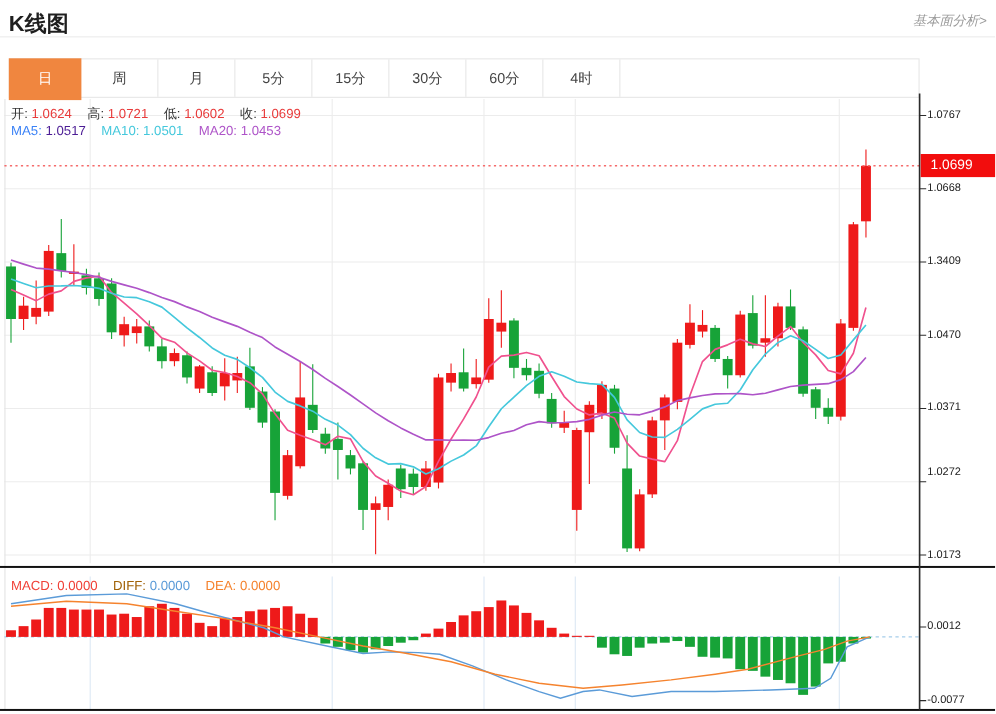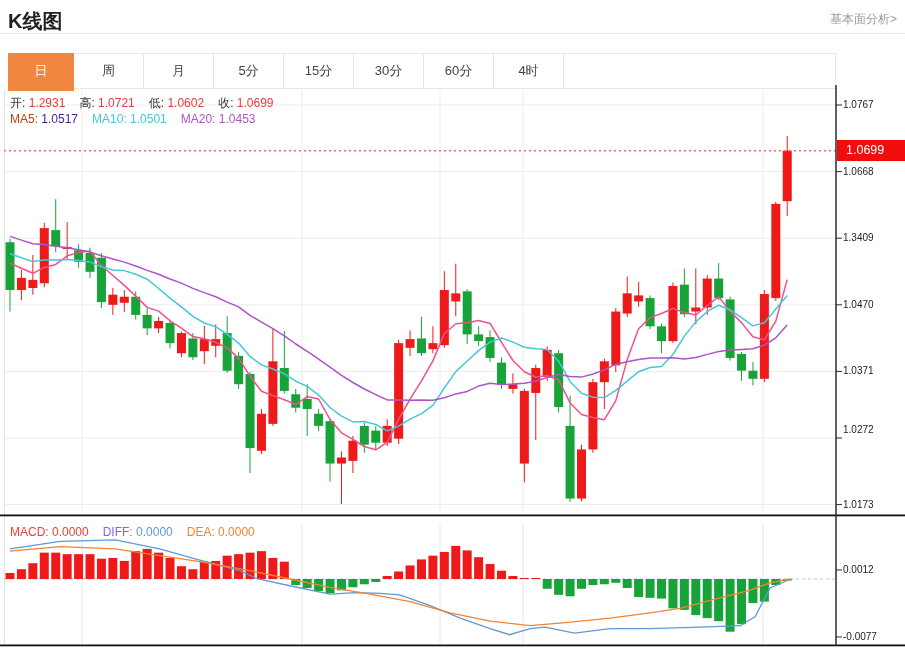--- a/index.html
+++ b/index.html
@@ -1,19 +1,19 @@
 <!DOCTYPE html>
 <html><head>
 <meta charset="utf-8">
 <style>
   html,body{margin:0;padding:0;background:#fff;}
   .page{position:relative;width:905px;height:649px;overflow:hidden;background:#fff;
         font-family:"Liberation Sans","DejaVu Sans",sans-serif;}
   .page-title{position:absolute;left:8px;top:8px;font-size:20px;font-weight:bold;color:#1f1f1f;}
-  .header-link{position:absolute;right:8px;top:11px;font-size:12px;color:#999;text-decoration:none;cursor:pointer;}
+  .header-link{position:absolute;right:8px;top:11px;font-size:12px;color:#999;text-decoration:none;cursor:pointer;font-style:italic;}
   .header-rule{position:absolute;left:0;top:33px;width:905px;height:1px;background:#ebebeb;}
   .tabbar{position:absolute;left:8px;top:53px;width:828px;height:36px;border:1px solid #e7e7e7;
           box-sizing:border-box;display:flex;background:#fff;}
   .tab{width:70px;height:100%;line-height:34px;text-align:center;font-size:13px;color:#444;
        border-right:1px solid #e7e7e7;box-sizing:border-box;cursor:pointer;}
   .tab.active{background:#f0863f;color:#fff;line-height:36px;margin:-1px 0 -1px -1px;height:38px;width:66px;border-right:none;}
   .legend{position:absolute;display:flex;font-size:12px;white-space:nowrap;}
   .legend .item{margin-right:14px;}
   #ohlc-row{left:10px;top:95px;}
   #ohlc-row .lb{color:#333;}
@@ -284,33 +284,33 @@
       <line x1="836" y1="238.20054000000027" x2="842" y2="238.20054000000027" stroke="#2b2b2b" stroke-width="1"></line>
       <line x1="836" y1="304.8008100000004" x2="842" y2="304.8008100000004" stroke="#2b2b2b" stroke-width="1"></line>
       <line x1="836" y1="371.40108000000055" x2="842" y2="371.40108000000055" stroke="#2b2b2b" stroke-width="1"></line>
       <line x1="836" y1="438.0013500000007" x2="842" y2="438.0013500000007" stroke="#2b2b2b" stroke-width="1"></line>
       <line x1="836" y1="504.60161999999934" x2="842" y2="504.60161999999934" stroke="#2b2b2b" stroke-width="1"></line>
       <line x1="836" y1="569.9664" x2="842" y2="569.9664" stroke="#2b2b2b" stroke-width="1"></line>
       <line x1="836" y1="636.9656" x2="842" y2="636.9656" stroke="#2b2b2b" stroke-width="1"></line>
     </svg>
 
   <div class="legend" id="ohlc-row">
-      <span class="item"><span class="lb" style="color: rgb(51, 51, 51);">开: </span><span style="color: rgb(232, 59, 59);">1.2931</span></span>
+      <span class="item"><span class="lb" style="color: rgb(51, 51, 51);">开: </span><span style="color: rgb(232, 59, 59);">1.0624</span></span>
       <span class="item"><span class="lb" style="color: rgb(51, 51, 51);">高: </span><span style="color: rgb(232, 59, 59);">1.0721</span></span>
       <span class="item"><span class="lb" style="color: rgb(51, 51, 51);">低: </span><span style="color: rgb(232, 59, 59);">1.0602</span></span>
       <span class="item"><span class="lb" style="color: rgb(51, 51, 51);">收: </span><span style="color: rgb(232, 59, 59);">1.0699</span></span>
     </div>
   <div class="legend" id="ma-row">
-      <span class="item"><span class="lb" style="color: #c2410c;">MA5: </span><span style="color: #4c1d95;">1.0517</span></span>
+      <span class="item"><span class="lb" style="color: #3b82f6;">MA5: </span><span style="color: #4c1d95;">1.0517</span></span>
       <span class="item"><span class="lb" style="color: rgb(69, 200, 220);">MA10: </span><span style="color: rgb(69, 200, 220);">1.0501</span></span>
       <span class="item"><span class="lb" style="color: rgb(174, 84, 200);">MA20: </span><span style="color: rgb(174, 84, 200);">1.0453</span></span>
     </div>
   <div class="legend" id="macd-row">
       <span class="item"><span class="lb" style="color: rgb(240, 65, 55);">MACD: </span><span style="color: rgb(240, 65, 55);">0.0000</span></span>
-      <span class="item"><span class="lb" style="color: #8b5cf6;">DIFF: </span><span style="color: rgb(91, 155, 216);">0.0000</span></span>
+      <span class="item"><span class="lb" style="color: #a16207;">DIFF: </span><span style="color: rgb(91, 155, 216);">0.0000</span></span>
       <span class="item"><span class="lb" style="color: rgb(245, 131, 46);">DEA: </span><span style="color: rgb(245, 131, 46);">0.0000</span></span>
     </div>
 
   <div id="yaxis">
       <div class="tick-label" style="top: 97px;">1.0767</div>
       <div class="tick-label" style="top: 163.6px;">1.0668</div>
       <div class="tick-label" style="top: 230.201px;">1.3409</div>
       <div class="tick-label" style="top: 296.801px;">1.0470</div>
       <div class="tick-label" style="top: 363.401px;">1.0371</div>
       <div class="tick-label" style="top: 422px;">1.0272</div>

